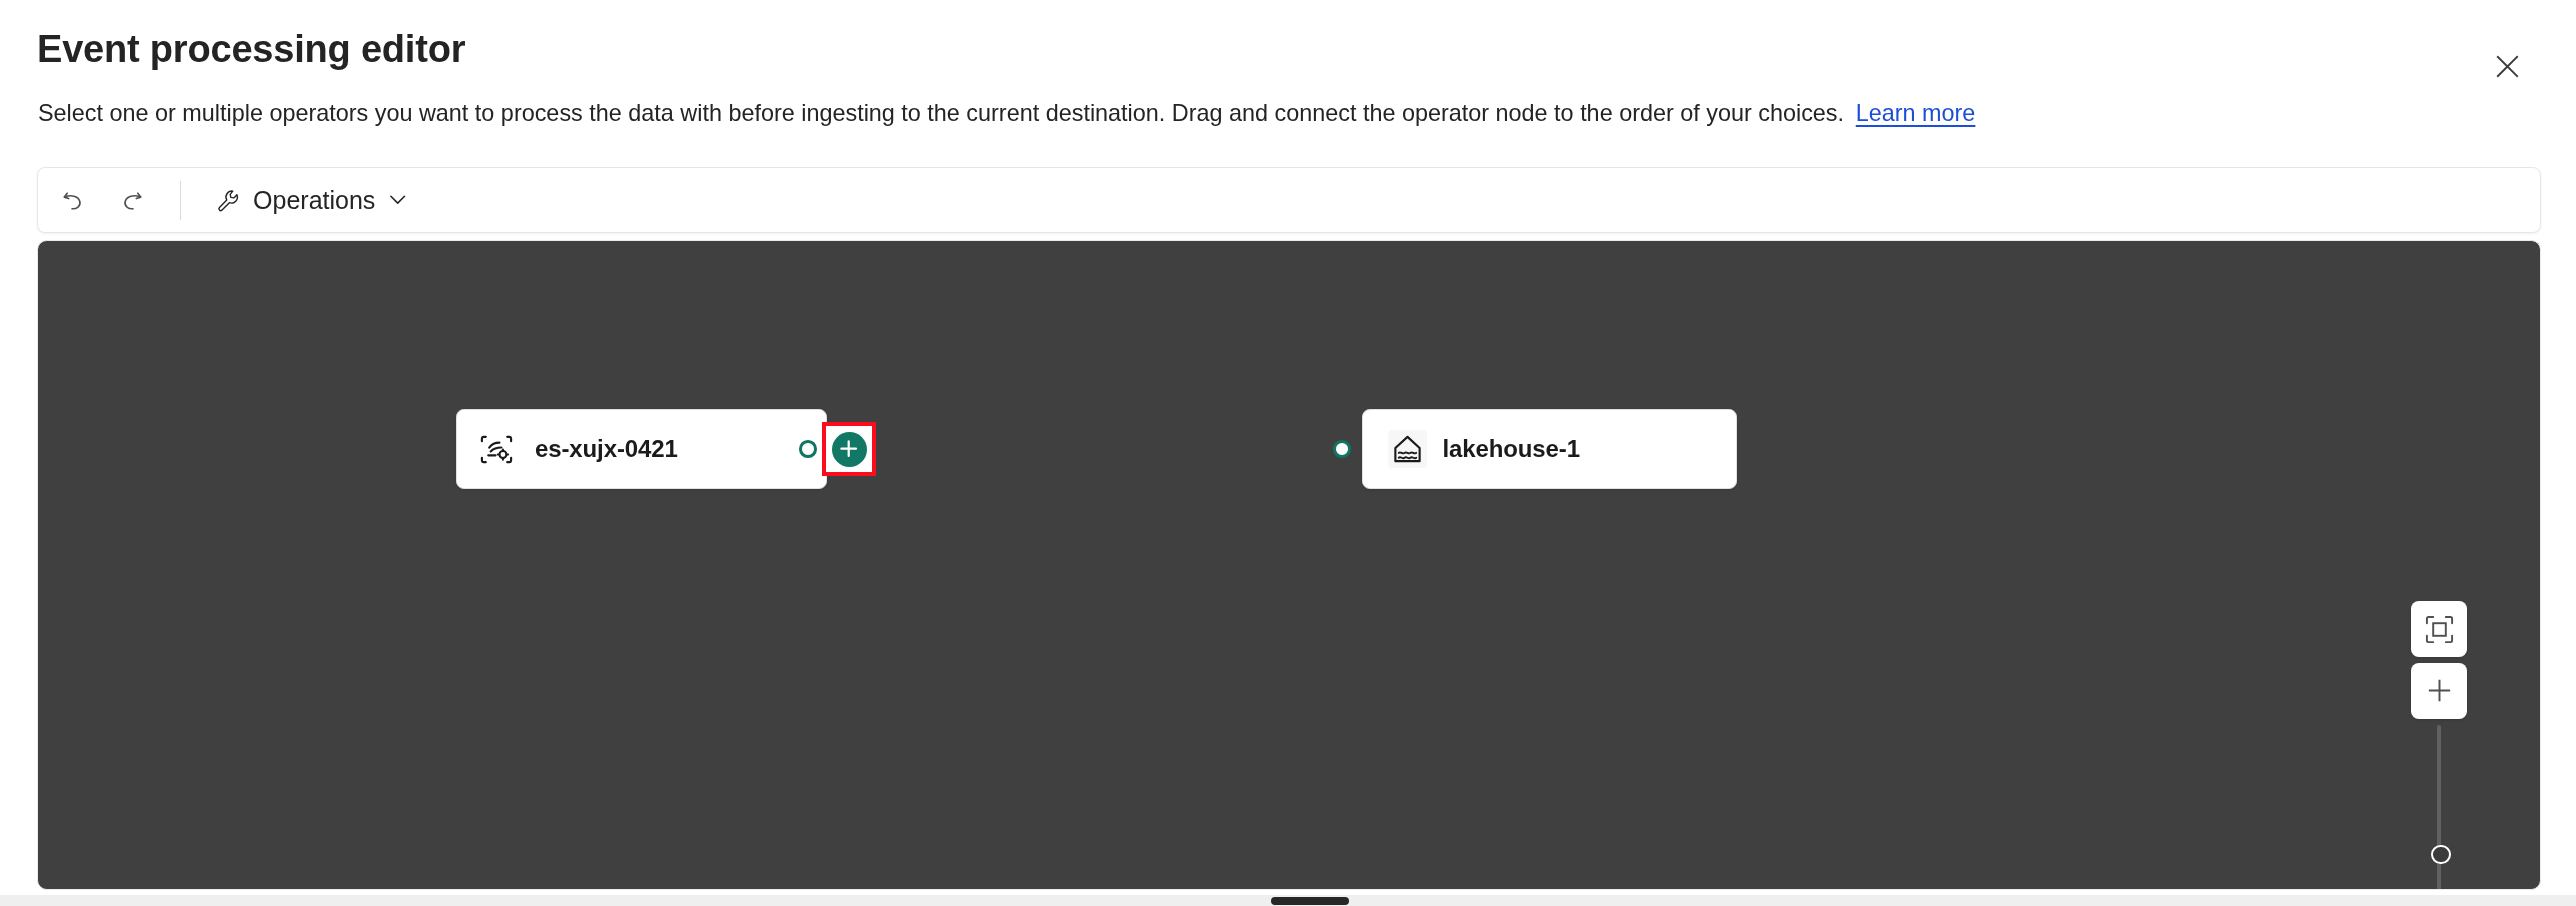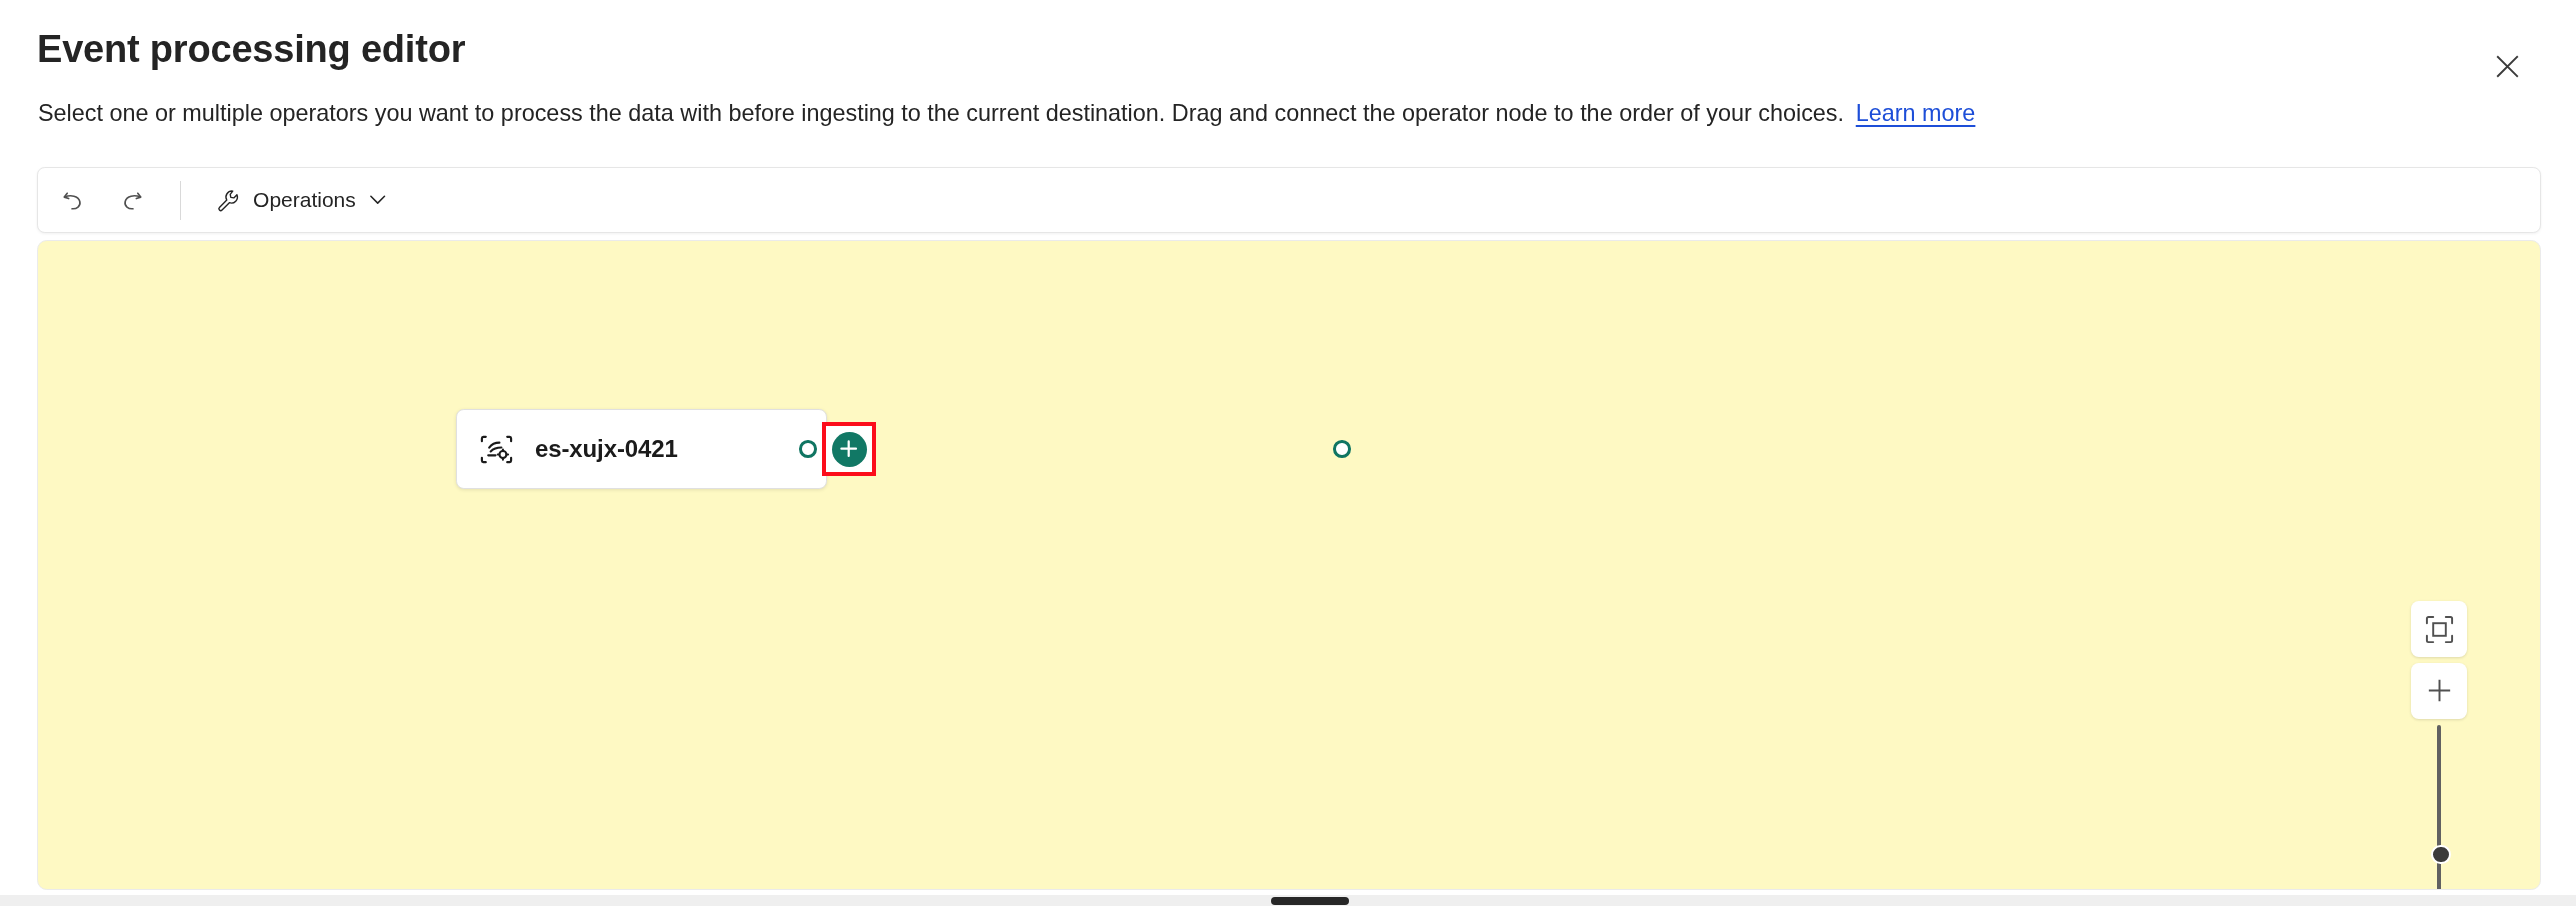--- a/index.html
+++ b/index.html
@@ -99,33 +99,33 @@
     height: 47px;
     display: flex;
     align-items: center;
     gap: 11.7px;
     padding: 0 13.6px;
     border-radius: 3.9px;
     cursor: pointer;
     color: #242424;
   }
   #operations-label {
-    font-size: 21px;
+    font-size: 25px;
     font-weight: 400;
     white-space: nowrap;
   }
 
   
   #canvas {
     position: absolute;
     left: 37px;
     top: 240px;
     width: 2502px;
     height: 648px;
-    background: #fef9c3;
+    background: #404040;
     border: 1px solid #ebebeb;
     border-radius: 9.7px;
     overflow: hidden;
   }
 
   
   .node {
     position: absolute;
     background: #ffffff;
     border: 1px solid #e0e0e0;
@@ -353,20 +353,30 @@
   <div id="add-operator-wrapper">
     <div id="add-operator-button">
       <svg width="21.4" height="21.4" viewBox="0 0 22 22">
         <path d="M11 3.5 V18.5 M3.5 11 H18.5" stroke="#ffffff" stroke-width="2.3" stroke-linecap="round"></path>
       </svg>
     </div>
   </div>
 
   <div class="port" id="port-destination-in"></div>
 
+  <div class="node" id="node-destination">
+    <span class="node-icon lh-icon-bg">
+      <svg width="33" height="33" viewBox="0 0 34 34">
+        <path d="M17 4 L29.5 15.5 V29 H4.5 V15.5 Z" stroke="#1b1b1b" stroke-width="2.2" fill="none" stroke-linejoin="round"></path>
+        <path d="M8 20.5 C10 18.5 12 22.5 14 20.5 C16 18.5 18 22.5 20 20.5 C22 18.5 24 22.5 26 20.5" stroke="#1b1b1b" stroke-width="2" fill="none" stroke-linecap="round"></path>
+        <path d="M8 25.5 C10 23.5 12 27.5 14 25.5 C16 23.5 18 27.5 20 25.5 C22 23.5 24 27.5 26 25.5" stroke="#1b1b1b" stroke-width="2" fill="none" stroke-linecap="round"></path>
+      </svg>
+    </span>
+    <span class="node-label">lakehouse-1</span>
+  </div>
 
   <div id="zoom-controls">
 
     <div class="zoom-btn" id="zoom-fit-button">
       <svg width="31" height="31" viewBox="0 0 32 32">
         <path d="M3 9.5 V4.6 A1.6 1.6 0 0 1 4.6 3 H9.5" stroke="#505050" stroke-width="2" fill="none" stroke-linecap="round"></path>
         <path d="M22.5 3 H27.4 A1.6 1.6 0 0 1 29 4.6 V9.5" stroke="#505050" stroke-width="2" fill="none" stroke-linecap="round"></path>
         <path d="M29 22.5 V27.4 A1.6 1.6 0 0 1 27.4 29 H22.5" stroke="#505050" stroke-width="2" fill="none" stroke-linecap="round"></path>
         <path d="M9.5 29 H4.6 A1.6 1.6 0 0 1 3 27.4 V22.5" stroke="#505050" stroke-width="2" fill="none" stroke-linecap="round"></path>
         <rect x="9.5" y="9.5" width="13" height="13" stroke="#505050" stroke-width="2" fill="none"></rect>

